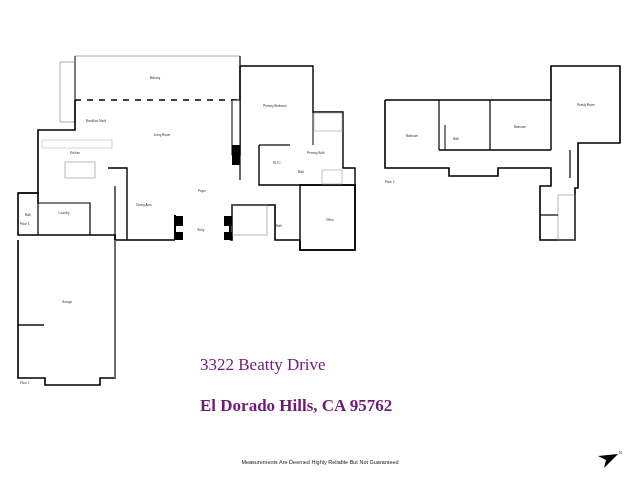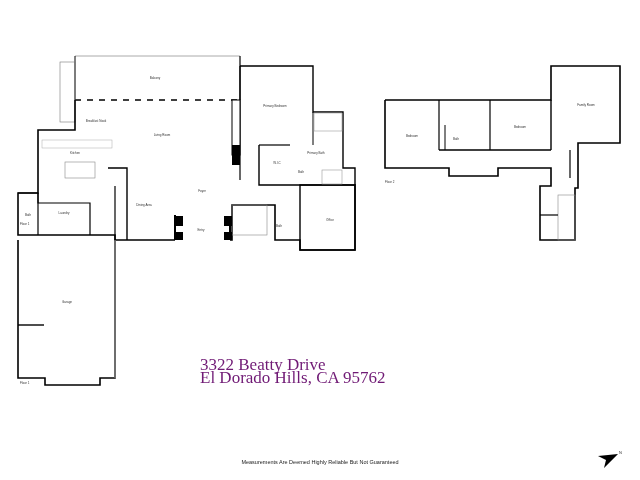--- a/index.html
+++ b/index.html
@@ -96,20 +96,20 @@
 <div class="floor-label" style="left:20px;top:222px;">Floor 1</div>
 <div class="floor-label" style="left:20px;top:381px;">Floor 1</div>
 
 <div class="room-label" style="left:412px;top:136px;">Bedroom</div>
 <div class="room-label" style="left:456px;top:139px;">Bath</div>
 <div class="room-label" style="left:520px;top:127px;">Bedroom</div>
 <div class="room-label" style="left:586px;top:105px;">Family Room</div>
 <div class="floor-label" style="left:385px;top:180px;">Floor 2</div>
 
 <div class="address" style="top:355px;">3322 Beatty Drive</div>
-<div class="address" style="top:368px;">El Dorado Hills, CA  95762</div>
+<div class="address" style="top:396px;font-weight:bold;">El Dorado Hills, CA  95762</div>
 
 <div class="disclaimer">Measurements Are Deemed Highly Reliable But Not Guaranteed</div>
 
 <svg class="north" viewBox="0 0 20 16" xmlns="http://www.w3.org/2000/svg">
   <polygon points="0,4 20,2 6,16 8,8" fill="#000"></polygon>
 </svg>
 <div class="north-n">N</div>
 
 </body></html>

